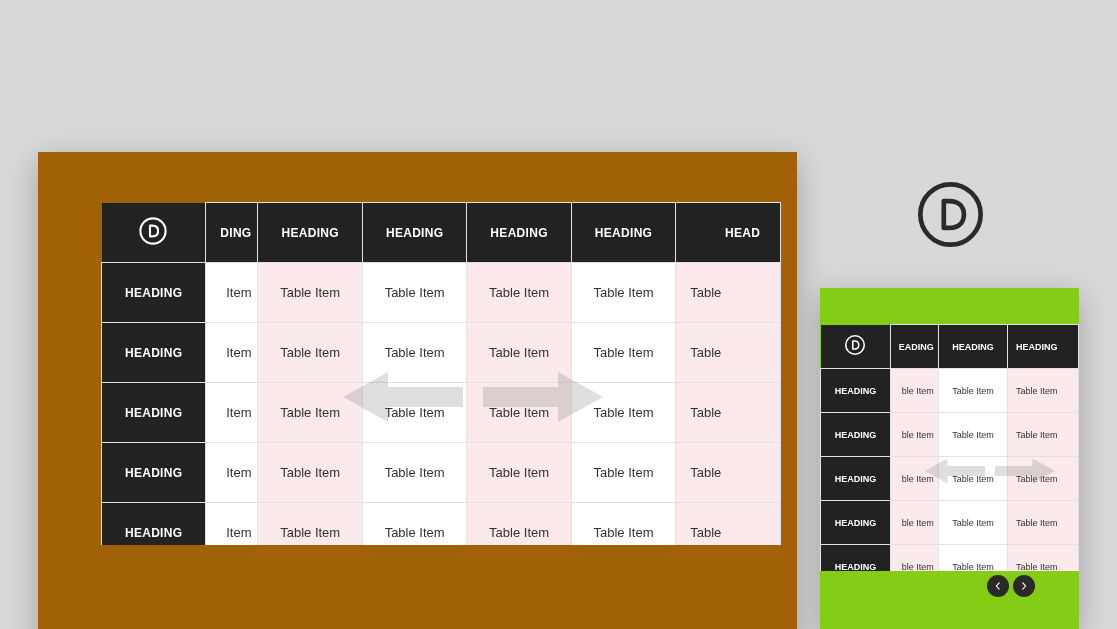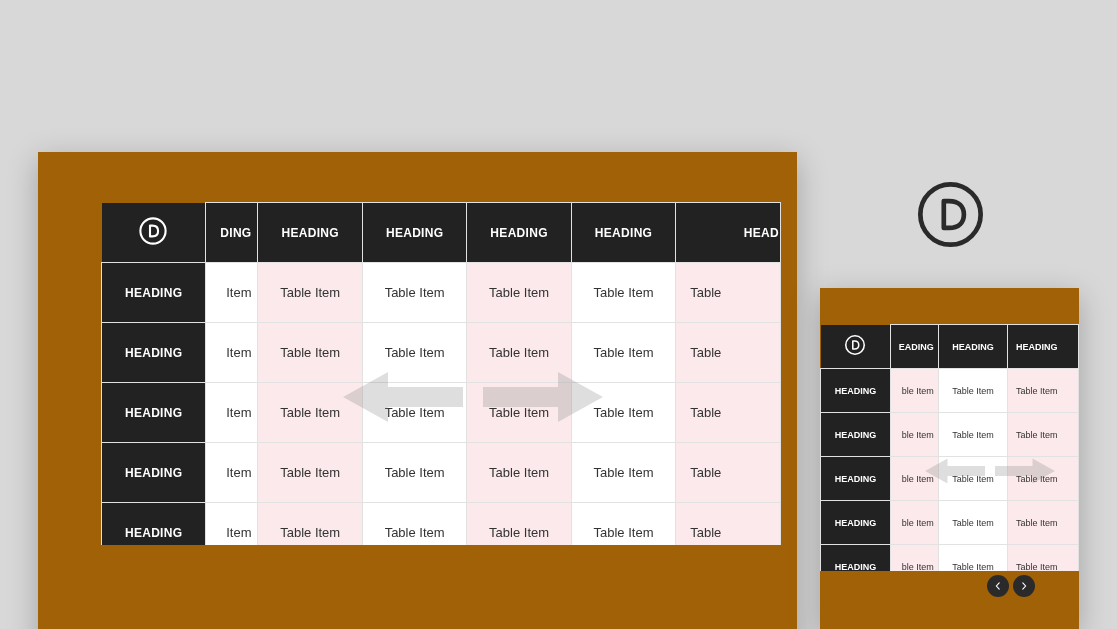--- a/index.html
+++ b/index.html
@@ -106,21 +106,21 @@
     height: 60px;
   }
 
   
   #preview-mobile {
     position: absolute;
     left: 820px;
     top: 288px;
     width: 259px;
     height: 341px;
-    background: #a16207;
+    background: #84cc16;
     box-shadow: 0 8px 28px rgba(0,0,0,0.25);
     overflow: hidden;
   }
   #preview-mobile .table-wrap {
     position: absolute;
     left: 0px;
     top: 36px;
     width: 259px;
     height: 247px;
     overflow: hidden;
@@ -184,21 +184,21 @@
           <svg class="d-logo-svg" viewBox="0 0 100 100">
                 <circle cx="50" cy="50" r="42" stroke-width="7"></circle>
                 <path d="M40 32 L40 68 L48 68 C60 68 67 61 67 50 C67 39 60 32 48 32 Z" stroke-width="7" stroke-linejoin="round"></path>
               </svg>
         </td>
         <td class="th-dark cell" style="text-align:right;padding-right:6px;">DING</td>
         <td class="th-dark cell">HEADING</td>
         <td class="th-dark cell">HEADING</td>
         <td class="th-dark cell">HEADING</td>
         <td class="th-dark cell">HEADING</td>
-        <td class="th-dark cell" style="text-align:right;padding-left:30px;margin-top:36px;">HEAD</td>
+        <td class="th-dark cell" style="text-align:center;padding-left:30px;margin-top:36px;">HEAD</td>
       </tr>
 
       <tr>
         <td class="row-head cell">HEADING</td>
         <td class="cell td-plain" style="text-align:right;padding-right:6px;">Item</td>
         <td class="cell td-pink">Table Item</td>
         <td class="cell td-plain">Table Item</td>
         <td class="cell td-pink">Table Item</td>
         <td class="cell td-plain">Table Item</td>
         <td class="cell td-pink" style="text-align:left;padding-left:14px;">Table</td>

